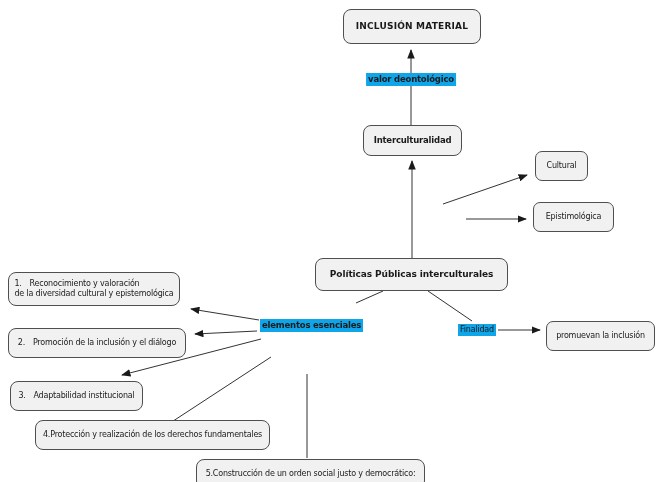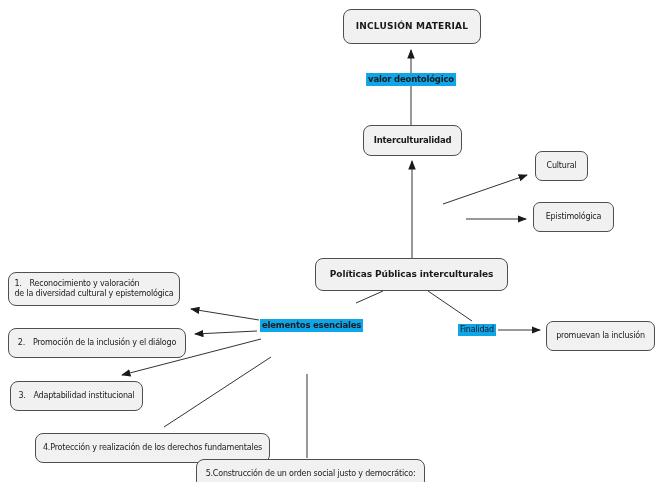--- a/index.html
+++ b/index.html
@@ -63,21 +63,21 @@
 
   <div class="node small" style="left:546px; top:321px; width:109px; height:21px;">promuevan la inclusión</div>
 
   <div class="node" style="left:8px; top:272px; width:172px; height:34px;">1. Reconocimiento y valoración
 de la diversidad cultural y epistemológica</div>
 
   <div class="node" style="left:8px; top:328px; width:178px; height:15px;">2. Promoción de la inclusión y el diálogo</div>
 
   <div class="node" style="left:10px; top:381px; width:133px; height:19px;">3. Adaptabilidad institucional</div>
 
-  <div class="node" style="left:35px; top:433px; width:235px; height:19px;">4.Protección y realización de los derechos fundamentales</div>
+  <div class="node" style="left:35px; top:420px; width:235px; height:19px;">4.Protección y realización de los derechos fundamentales</div>
 
   <div class="node" style="left:196px; top:459px; width:229px; height:21px;">5.Construcción de un orden social justo y democrático:</div>
 
   <div class="lbl t-bold" style="left:411px; top:73px; transform:translateX(-50%);">valor deontológico</div>
 
 
   <div class="lbl t-bold" style="left:260px; top:319px;">elementos esenciales</div>
 
   <div class="lbl" style="left:458px; top:324px;">Finalidad</div>
 

